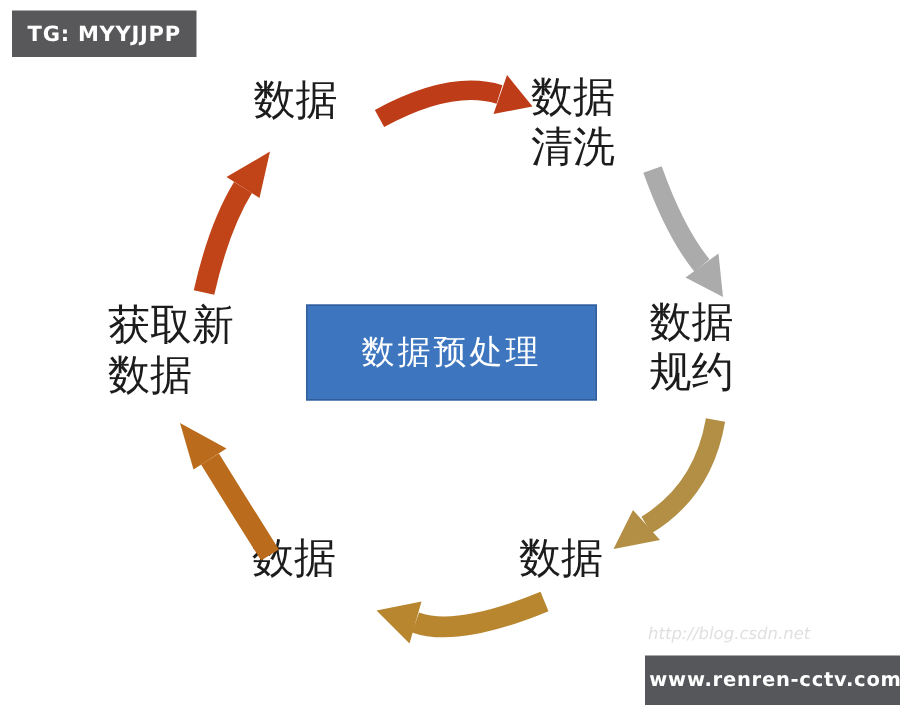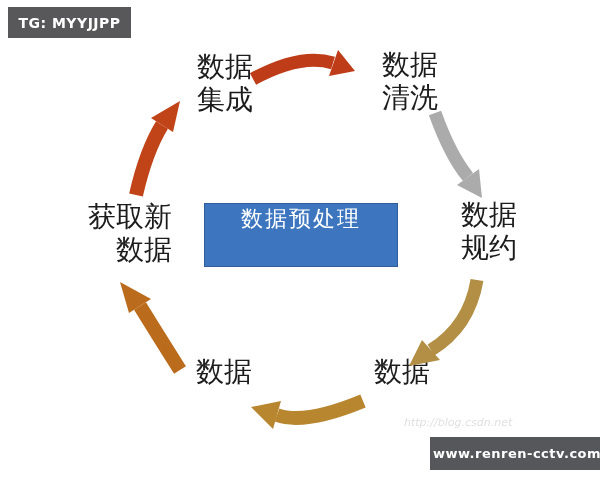--- a/index.html
+++ b/index.html
@@ -28,76 +28,75 @@
     font-size: 14px;
   }
   .badge-site {
     left: 430px; top: 437px;
     width: 174px; height: 33px;
     background: #56575b;
     font-size: 13px;
   }
   .node {
     position: absolute;
-    text-align: right;
+    text-align: left;
     color: #1c1c1c;
     font-size: 28px;
     line-height: 33px;
     white-space: nowrap;
   }
   .node span { display: block; }
   .node-integration    { left: 169px; top: 50px;  width: 84px; }
   .node-cleaning       { left: 354px; top: 48px;  width: 84px; }
   .node-reduction      { left: 433px; top: 198px; width: 84px; }
   .node-transformation { left: 346px; top: 355px; width: 84px; }
   .node-analysis       { left: 168px; top: 355px; width: 84px; }
   .node-acquire        { left: 72px;  top: 200px; width: 100px; }
   .center-box {
     position: absolute;
     left: 204px; top: 203px;
     width: 194px; height: 64px;
     background: #3d76bf;
     border: 1px solid #2f5e9a;
     box-sizing: border-box;
     display: flex;
-    align-items: flex-start;
+    align-items: center;
     justify-content: center;
     color: #ffffff;
     font-size: 22px;
     letter-spacing: 2px;
   }
   .arrow { position: absolute; }
   .arrow-top         { left: 245px; top: 45px;  }
   .arrow-right-upper { left: 420px; top: 105px; }
   .arrow-right-lower { left: 393px; top: 272px; }
   .arrow-bottom      { left: 243px; top: 385px; }
   .arrow-left-lower  { left: 98px;  top: 272px; }
   .arrow-left-upper  { left: 118px; top: 93px;  }
   .watermark {
     position: absolute;
-    left: 404px; top: 416px;
+    left: 432px; top: 416px;
     width: 165px;
     font-size: 11px;
     font-style: italic;
     color: #c6c6c6;
     opacity: 0.55;
     white-space: nowrap;
     overflow: hidden;
   }
 </style>
 </head>
 <body>
 
 <div class="stage">
 
   <div class="badge badge-tg">TG: MYYJJPP</div>
 
   <div class="node node-integration">
     <span>数据</span>
-    <span>集成</span>
   </div>
   <div class="node node-cleaning">
     <span>数据</span>
     <span>清洗</span>
   </div>
   <div class="node node-reduction">
     <span>数据</span>
     <span>规约</span>
   </div>
   <div class="node node-transformation">

